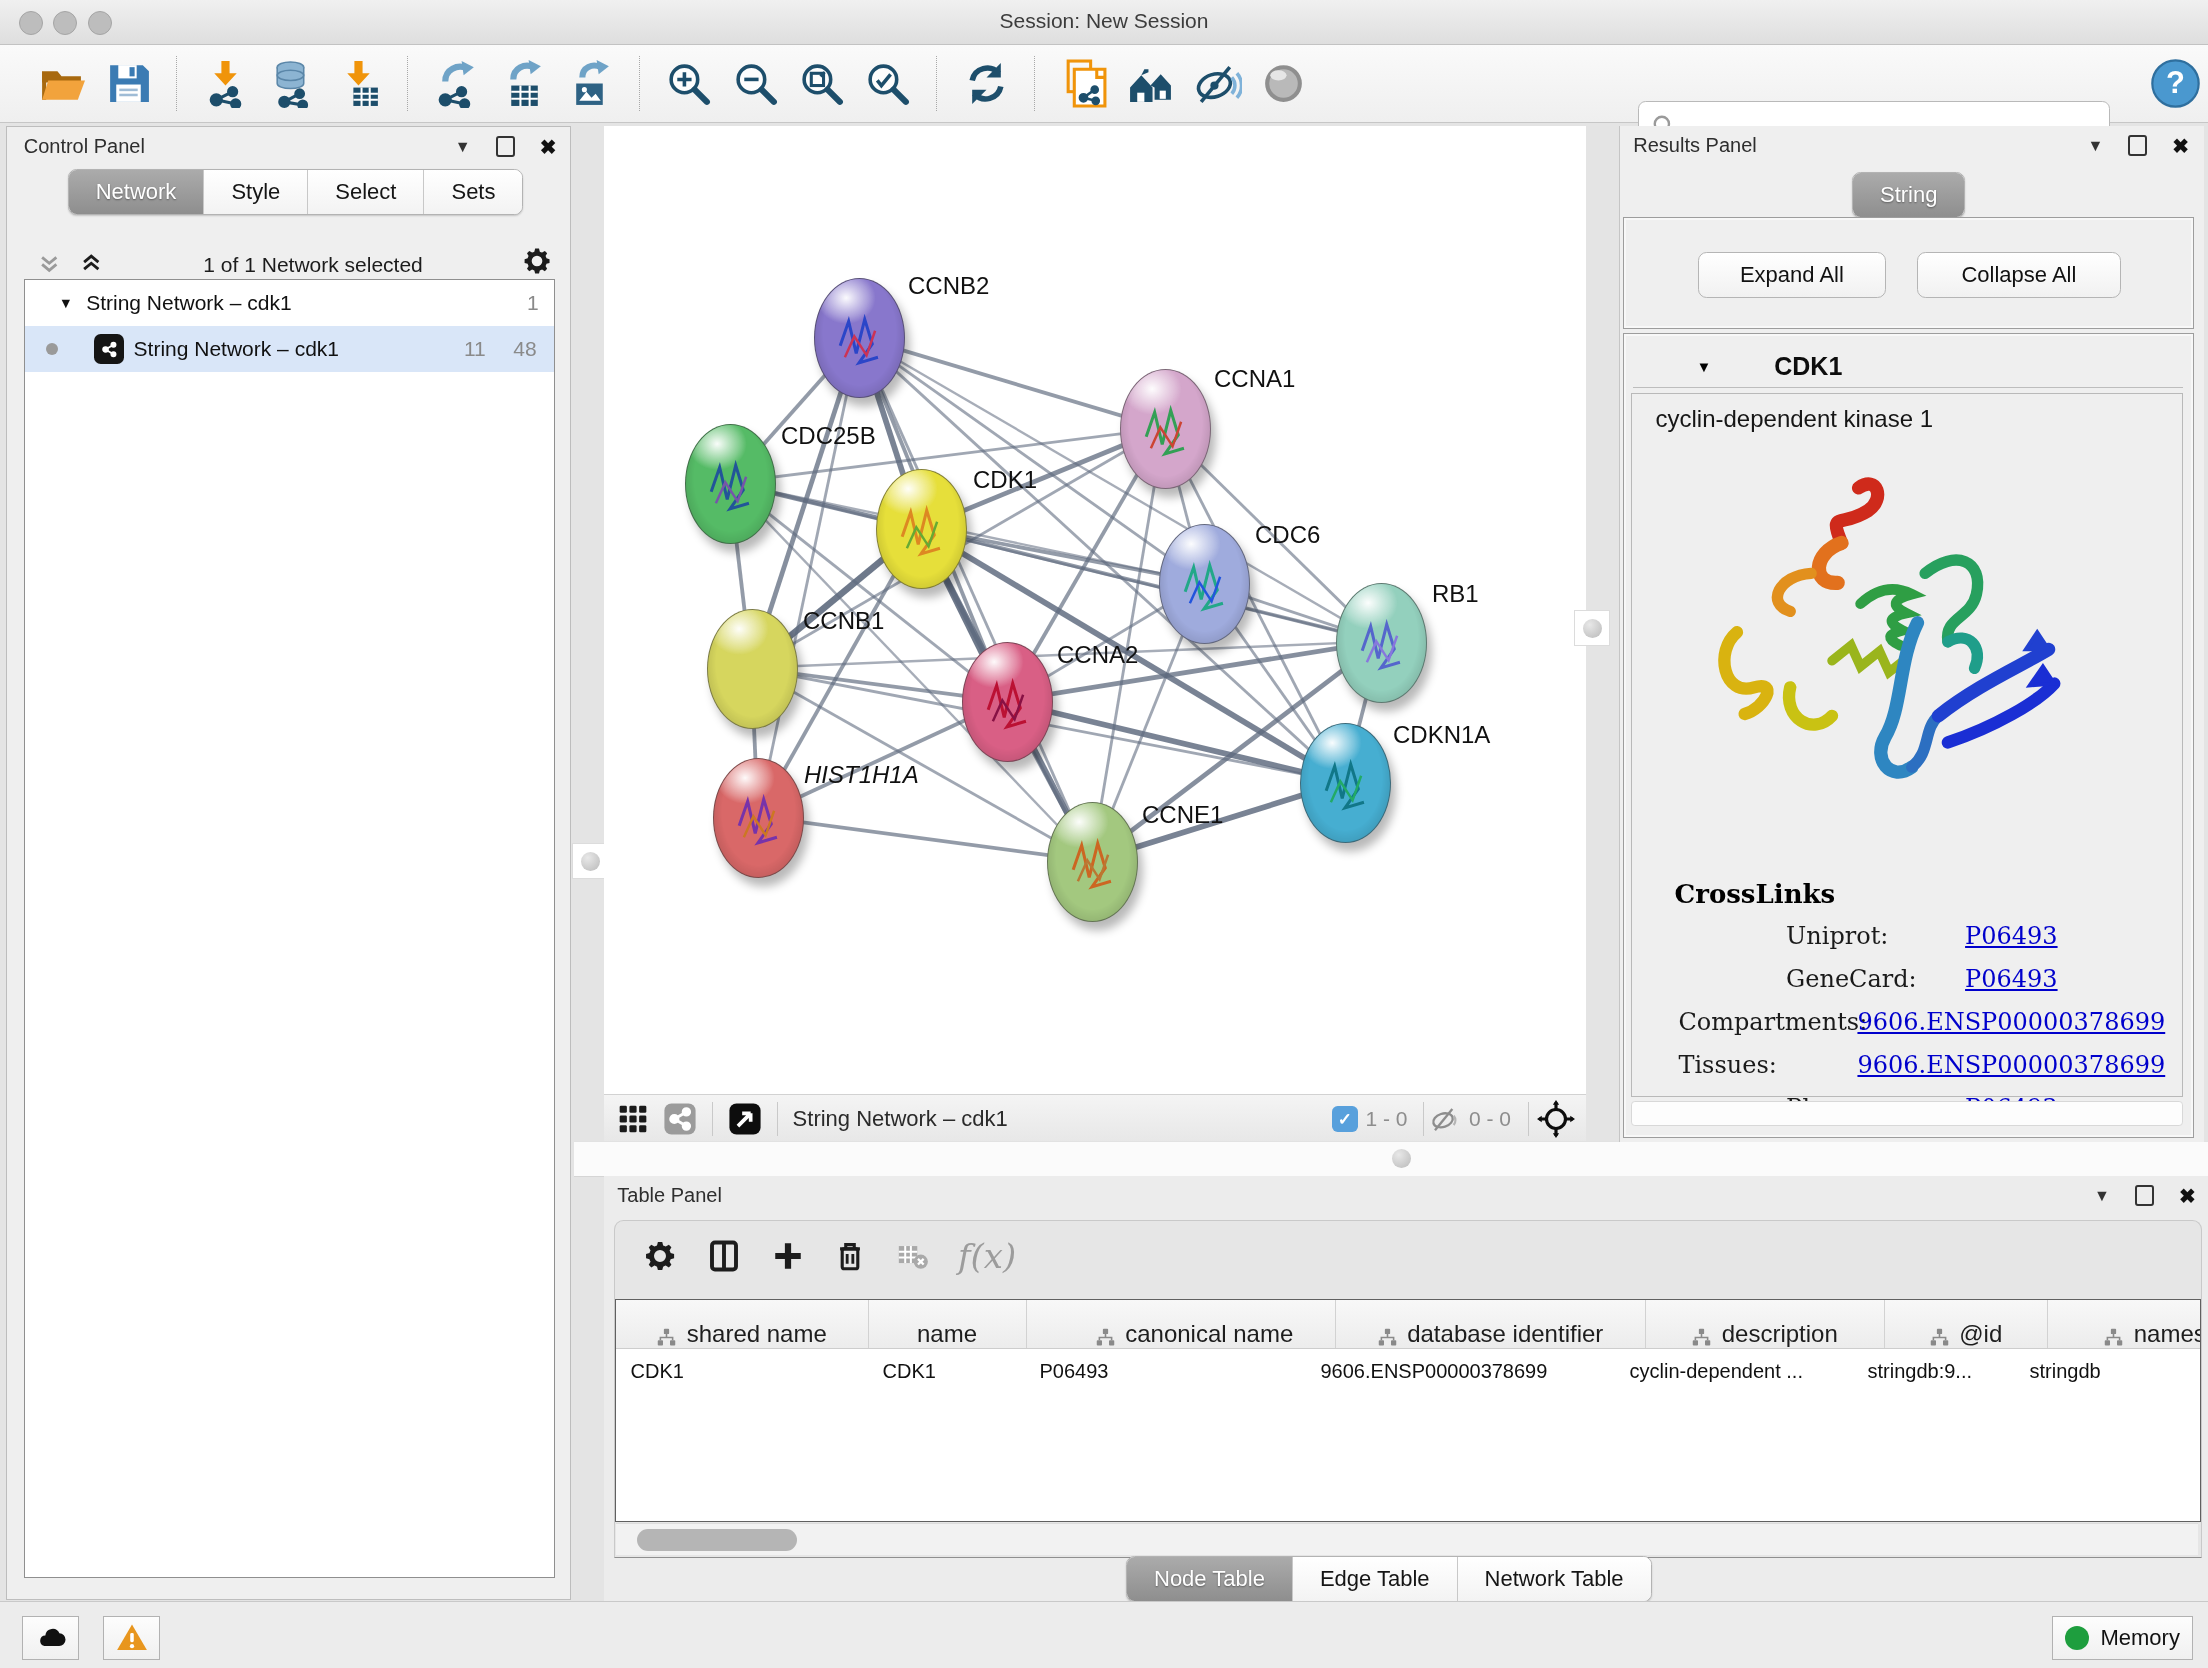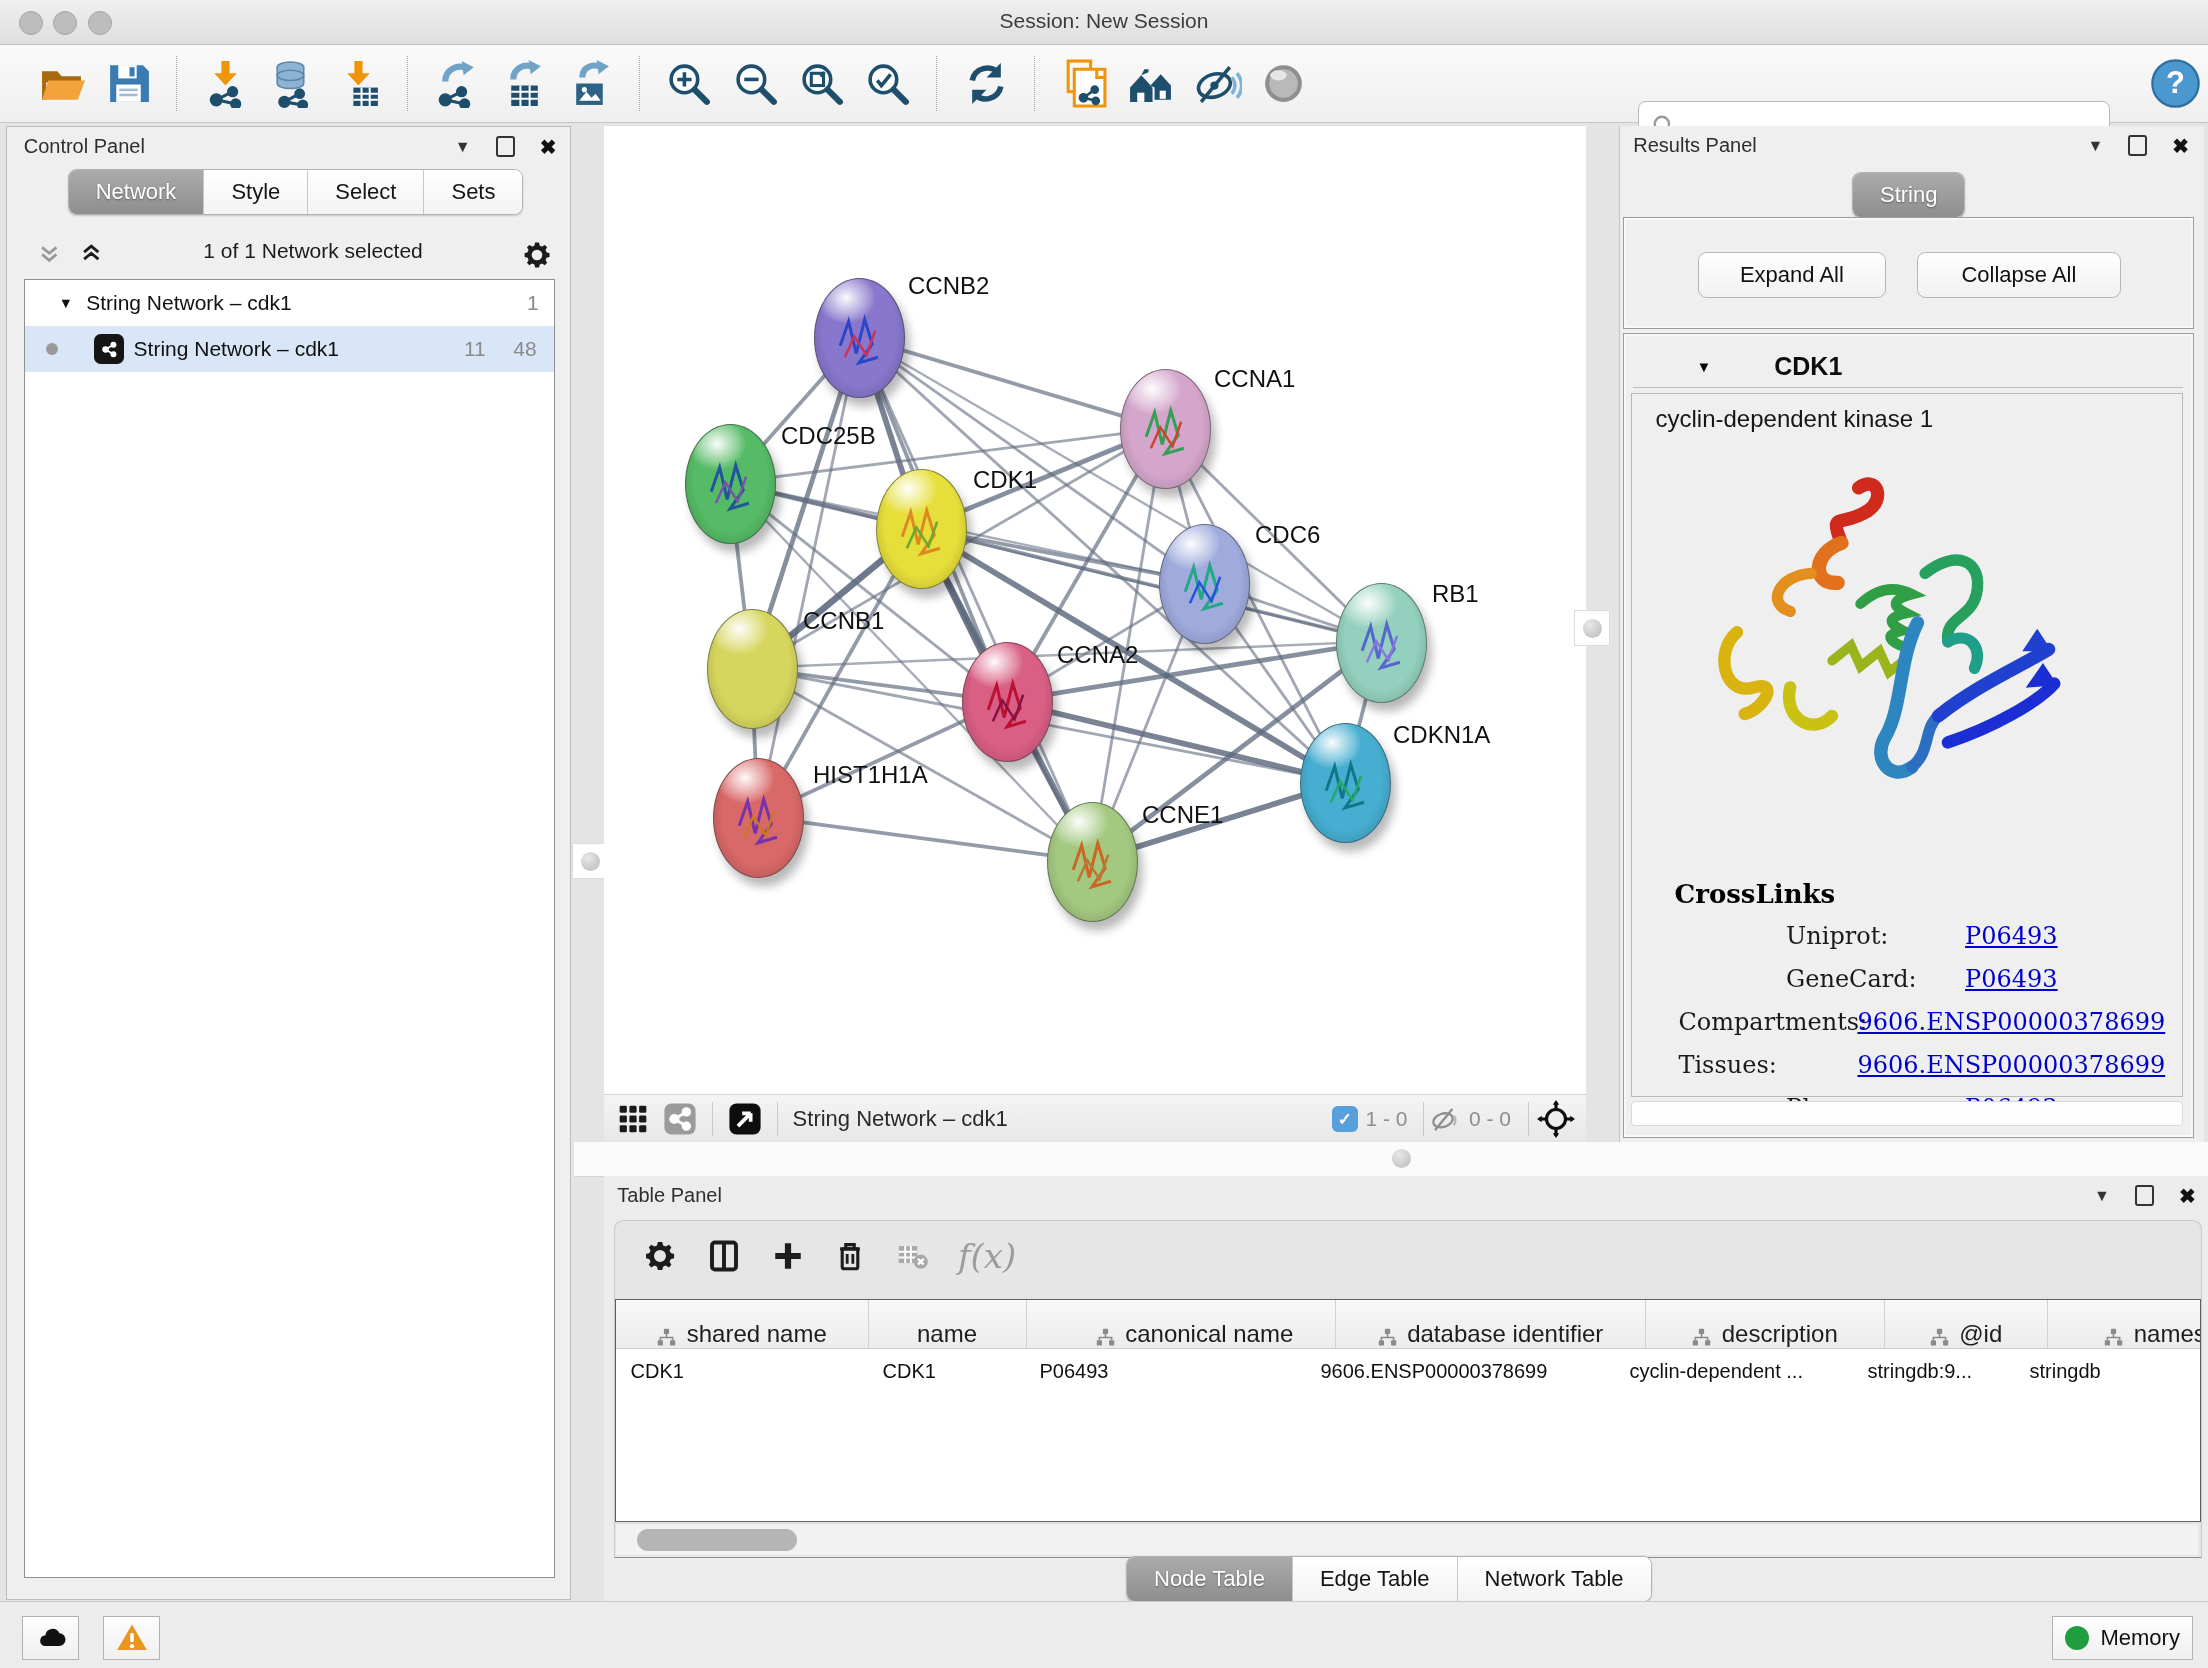--- a/index.html
+++ b/index.html
@@ -29,21 +29,21 @@
   
   .seg{display:flex;border:1px solid #b3b3b3;border-radius:8.6px;overflow:hidden;background:#fff;box-shadow:0 1px 1.9px rgba(0,0,0,.18);}
   .seg-item{padding:0 27px;height:44px;line-height:44px;font-size:22px;color:#151515;border-right:1px solid #c8c8c8;background:linear-gradient(#ffffff,#f3f3f3);white-space:nowrap;}
   .seg-item:last-child{border-right:none;}
   .seg-item.sel{background:linear-gradient(#ababab,#8e8e8e);color:#fff;text-shadow:0 1px 1.9px rgba(0,0,0,.4);}
 
   
   #control-panel{left:5.7px;top:126px;width:563px;height:1472px;background:#efefef;border:1px solid #bdbdbd;}
   #cp-header{position:absolute;left:17px;top:7.6px;right:13.3px;display:flex;justify-content:space-between;align-items:center;}
   #cp-tabs{position:absolute;left:61px;top:42px;}
-  #cp-toolrow{position:absolute;left:28.5px;right:17px;top:112px;height:38px;display:flex;align-items:flex-start;}
+  #cp-toolrow{position:absolute;left:28.5px;right:17px;top:112px;height:38px;display:flex;align-items:flex-end;}
   #cp-status{flex:1;text-align:center;font-size:21px;color:#1c1c1c;}
   #cp-list{position:absolute;left:17px;top:152px;width:529px;height:1297px;background:#fff;border:1.9px solid #8f8f8f;}
   .tree-row{position:relative;height:46px;display:flex;align-items:center;font-size:21px;color:#111;}
   .tree-row .cnt{color:#8a8a8a;}
   .row-sel{background:#d9e6f8;}
   .net-chip{width:30px;height:30px;border-radius:6.7px;background:#151515;display:flex;align-items:center;justify-content:center;margin:0 9.5px 0 0;}
 
   
   #net-canvas{left:604px;top:126px;width:982px;height:968px;background:#fff;overflow:hidden;}
   #edge-svg{position:absolute;left:0;top:0;}
@@ -475,21 +475,21 @@
           </svg>
         </div>
         <div class="glabel" style="left: 789px; top: 609px;">CDKN1A</div>
         <div class="gnode" style="left: 109px; top: 632px; width: 89px; height: 118px; background-color: rgb(217, 104, 104);">
           <div class="sheen"></div>
           <svg width="55" height="68" viewBox="0 0 58 72">
             <polyline points="8,40 17,14 25,48 34,12 42,38 28,58 48,52" fill="none" stroke="#7733aa" stroke-width="3.2"></polyline>
             <polyline points="13,52 23,30 36,50 45,24" fill="none" stroke="#cc7722" stroke-width="2.6"></polyline>
           </svg>
         </div>
-        <div class="glabel" style="left: 209px; top: 649px;">HIST1H1A</div>
+        <div class="glabel" style="left: 200px; top: 649px; font-style: italic;">HIST1H1A</div>
         <div class="gnode" style="left: 443px; top: 676px; width: 89px; height: 118px; background-color: rgb(163, 200, 127);">
           <div class="sheen"></div>
           <svg width="55" height="68" viewBox="0 0 58 72">
             <polyline points="8,40 17,14 25,48 34,12 42,38 28,58 48,52" fill="none" stroke="#cc6622" stroke-width="3.2"></polyline>
             <polyline points="13,52 23,30 36,50 45,24" fill="none" stroke="#bb7733" stroke-width="2.6"></polyline>
           </svg>
         </div>
         <div class="glabel" style="left: 538px; top: 689px;">CCNE1</div>
       </div>
   </div>

